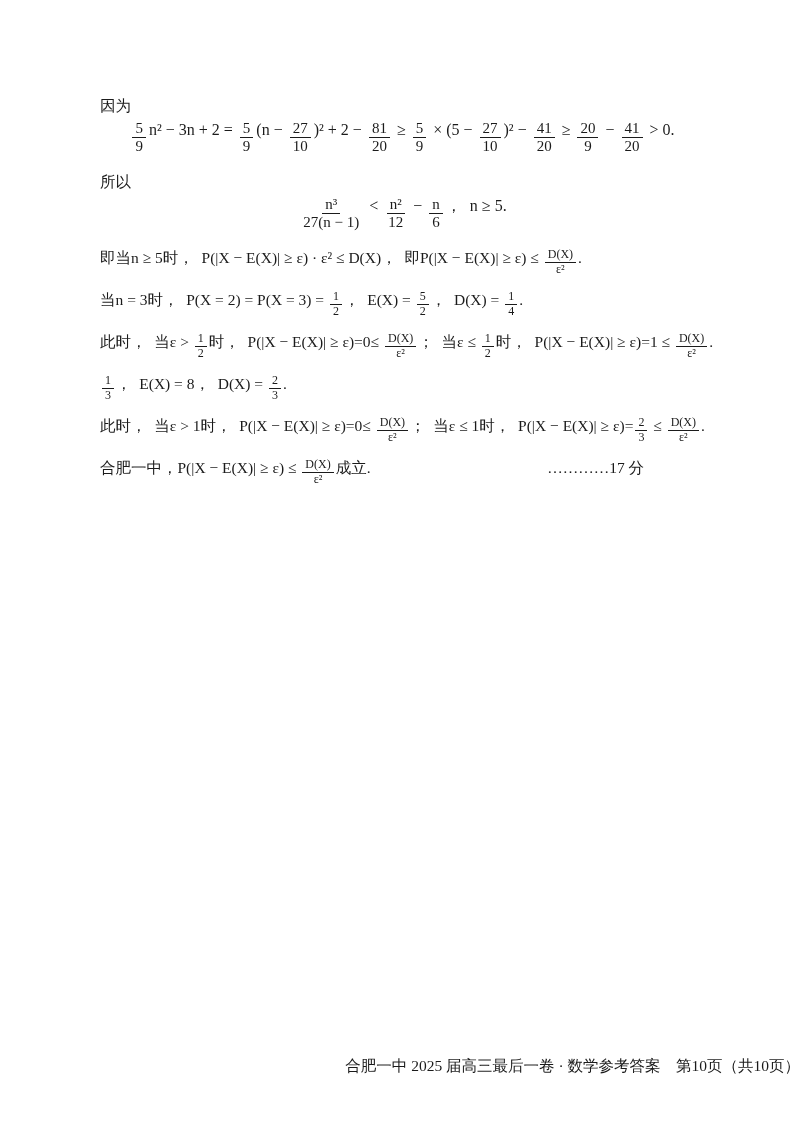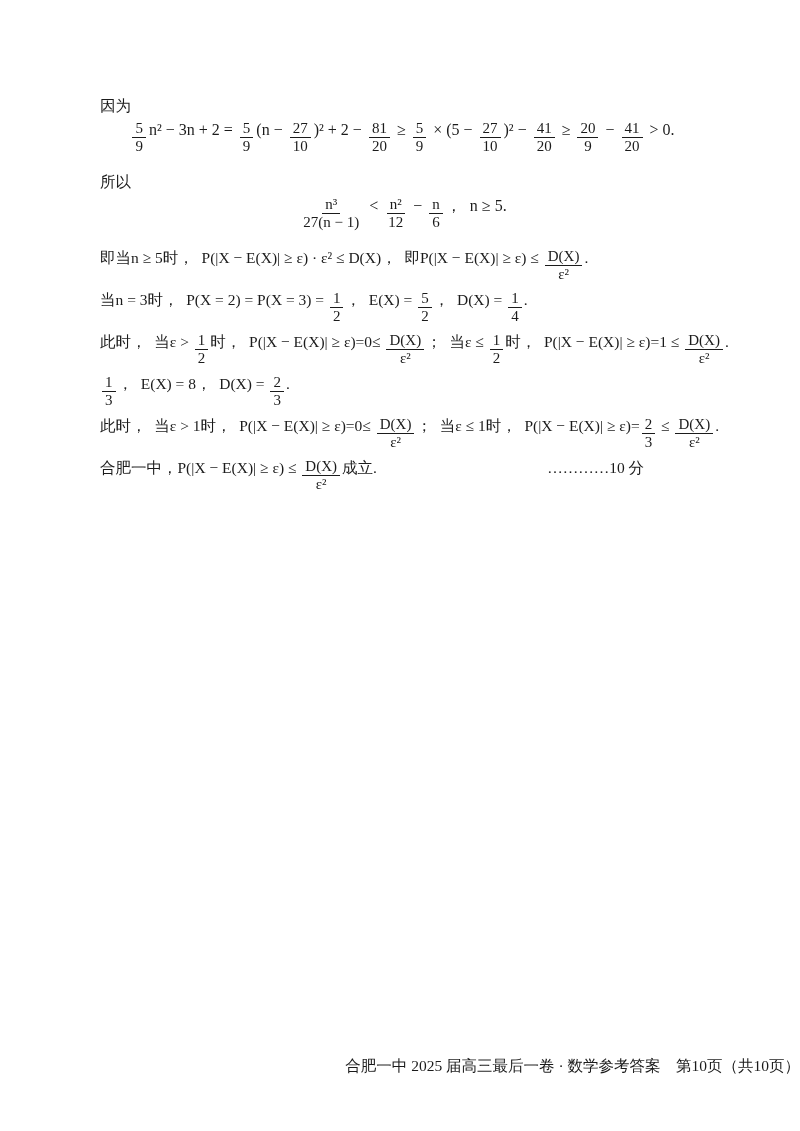--- a/index.html
+++ b/index.html
@@ -32,21 +32,21 @@
     min-height: 52px;
     font-size: 16px;
   }
   .tok { white-space: pre; }
   .frac {
     display: inline-flex;
     flex-direction: column;
     align-items: center;
     vertical-align: middle;
     margin: 0 2px;
-    font-size: 15px;
+    font-size: 12px;
     line-height: 1.15;
   }
   .display-formula .frac { font-size: 15px; margin: 0 3px; }
   .frac .num { padding: 0 3px; border-bottom: 1px solid #1b1b1b; text-align: center; }
   .frac .den { padding: 0 3px; text-align: center; }
   .tail {
     margin-left: auto;
     margin-right: 60px;
     white-space: pre;
   }
@@ -67,16 +67,16 @@
   <main class="content">
       <div class="line label"><span class="tok">因为</span></div>
       <div class="line display-formula"><span class="frac"><span class="num">5</span><span class="den">9</span></span><span class="tok">n² − 3n + 2 = </span><span class="frac"><span class="num">5</span><span class="den">9</span></span><span class="tok">(n − </span><span class="frac"><span class="num">27</span><span class="den">10</span></span><span class="tok">)² + 2 − </span><span class="frac"><span class="num">81</span><span class="den">20</span></span><span class="tok"> ≥ </span><span class="frac"><span class="num">5</span><span class="den">9</span></span><span class="tok"> × (5 − </span><span class="frac"><span class="num">27</span><span class="den">10</span></span><span class="tok">)² − </span><span class="frac"><span class="num">41</span><span class="den">20</span></span><span class="tok"> ≥ </span><span class="frac"><span class="num">20</span><span class="den">9</span></span><span class="tok"> − </span><span class="frac"><span class="num">41</span><span class="den">20</span></span><span class="tok"> &gt; 0.</span></div>
       <div class="line label"><span class="tok">所以</span></div>
       <div class="line display-formula"><span class="frac"><span class="num">n³</span><span class="den">27(n − 1)</span></span><span class="tok"> &lt; </span><span class="frac"><span class="num">n²</span><span class="den">12</span></span><span class="tok"> − </span><span class="frac"><span class="num">n</span><span class="den">6</span></span><span class="tok">，  n ≥ 5.</span></div>
       <div class="line body"><span class="tok">即当n ≥ 5时，  P(|X − E(X)| ≥ ε) · ε² ≤ D(X)，  即P(|X − E(X)| ≥ ε) ≤ </span><span class="frac"><span class="num">D(X)</span><span class="den">ε²</span></span><span class="tok">.</span></div>
       <div class="line body"><span class="tok">当n = 3时，  P(X = 2) = P(X = 3) = </span><span class="frac"><span class="num">1</span><span class="den">2</span></span><span class="tok">，  E(X) = </span><span class="frac"><span class="num">5</span><span class="den">2</span></span><span class="tok">，  D(X) = </span><span class="frac"><span class="num">1</span><span class="den">4</span></span><span class="tok">.</span></div>
       <div class="line body"><span class="tok">此时，  当ε &gt; </span><span class="frac"><span class="num">1</span><span class="den">2</span></span><span class="tok">时，  P(|X − E(X)| ≥ ε)=0≤ </span><span class="frac"><span class="num">D(X)</span><span class="den">ε²</span></span><span class="tok">；  当ε ≤ </span><span class="frac"><span class="num">1</span><span class="den">2</span></span><span class="tok">时，  P(|X − E(X)| ≥ ε)=1 ≤ </span><span class="frac"><span class="num">D(X)</span><span class="den">ε²</span></span><span class="tok">.</span></div>
       <div class="line body"><span class="frac"><span class="num">1</span><span class="den">3</span></span><span class="tok">，  E(X) = 8，  D(X) = </span><span class="frac"><span class="num">2</span><span class="den">3</span></span><span class="tok">.</span></div>
       <div class="line body"><span class="tok">此时，  当ε &gt; 1时，  P(|X − E(X)| ≥ ε)=0≤ </span><span class="frac"><span class="num">D(X)</span><span class="den">ε²</span></span><span class="tok">；  当ε ≤ 1时，  P(|X − E(X)| ≥ ε)=</span><span class="frac"><span class="num">2</span><span class="den">3</span></span><span class="tok"> ≤ </span><span class="frac"><span class="num">D(X)</span><span class="den">ε²</span></span><span class="tok">.</span></div>
-      <div class="line body"><span class="tok">合肥一中，P(|X − E(X)| ≥ ε) ≤ </span><span class="frac"><span class="num">D(X)</span><span class="den">ε²</span></span><span class="tok">成立.</span><span class="tail">…………10 分</span></div>
+      <div class="line body"><span class="tok">合肥一中，P(|X − E(X)| ≥ ε) ≤ </span><span class="frac"><span class="num">D(X)</span><span class="den">ε²</span></span><span class="tok">成立.</span><span class="tail">…………17 分</span></div>
     </main>
   <footer class="footer">合肥一中 2025 届高三最后一卷 · 数学参考答案　第10页（共10页）</footer>
 </div>
 
 </body></html>

